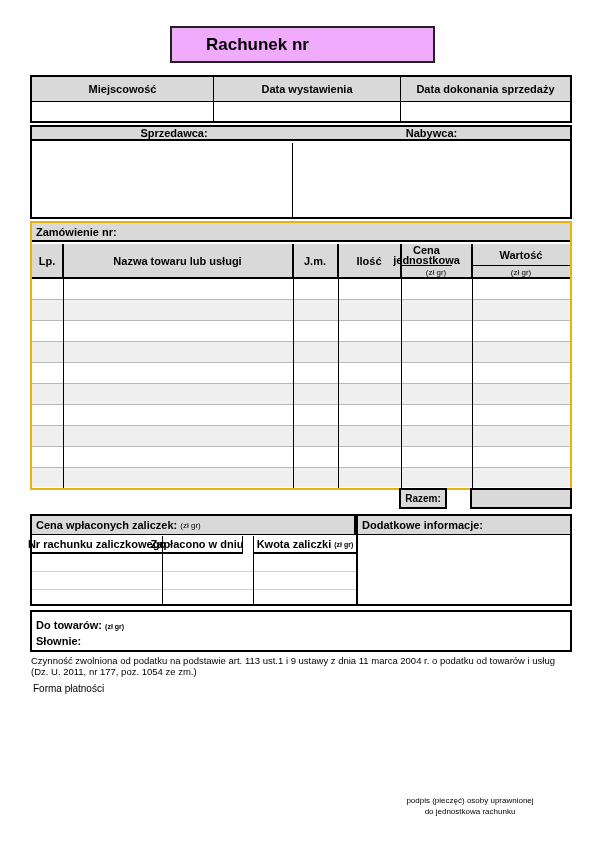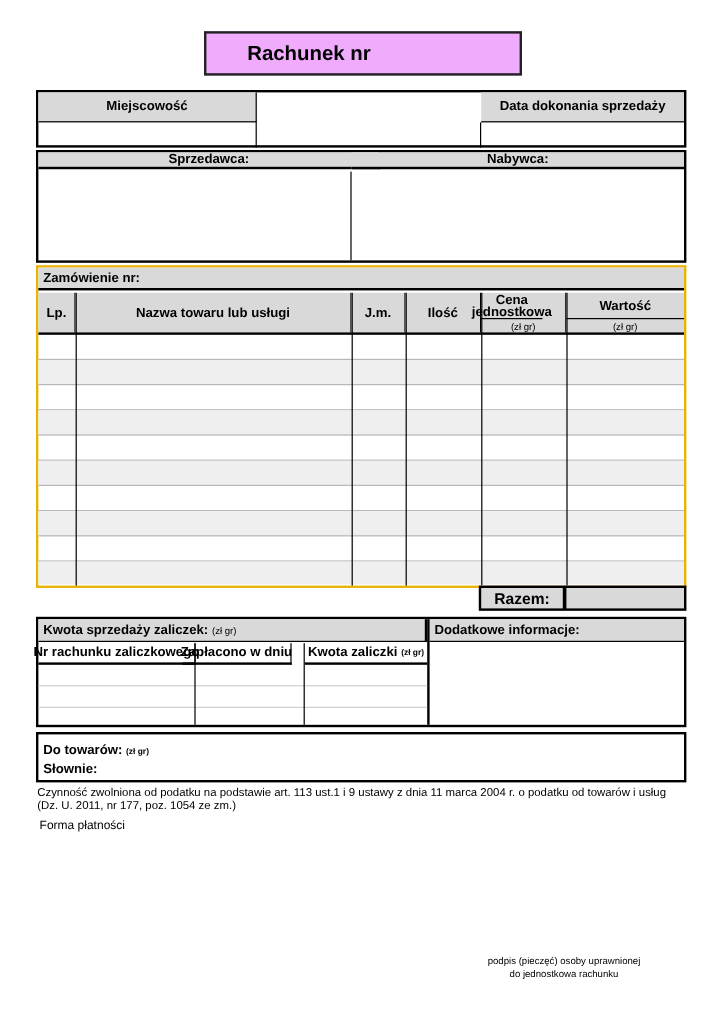--- a/index.html
+++ b/index.html
@@ -21,21 +21,21 @@
 
   
   #sec3 { left:30px; top:221px; width:542px; height:269px; border:2px solid #eab308; }
   #order-row { left:0; top:0; width:538px; height:19px; font-size:11px; font-weight:bold; padding-left:4px; display:flex; align-items:center; border-bottom:2px solid #000; }
   .th { top:21px; height:33px; font-size:11px; font-weight:bold; border-right:1px solid #000; }
   .sub { font-size:8px; font-weight:normal; }
   .row { left:0; width:538px; height:21px; border-bottom:1px solid #b8b8b8; }
   .row.alt { background:#efefef; }
   .vline { top:21px; width:1px; height:244px; background:#000; }
 
-  #razem-label { left:399px; top:488px; width:72px; height:21px; border:2px solid #000; font-size:13px; font-weight:bold; }
+  #razem-label { left:399px; top:488px; width:48px; height:21px; border:2px solid #000; font-size:10px; font-weight:bold; }
   #razem-value { left:470px; top:488px; width:102px; height:21px; border:2px solid #000; }
 
   
   #sec4 { left:30px; top:514px; width:542px; height:92px; border:2px solid #000; }
   #adv-header { left:0; top:0; width:324px; height:19px; font-size:11px; font-weight:bold; padding-left:4px; display:flex; align-items:center; border-bottom:1px solid #000; border-right:2px solid #000; }
   #info-header { left:326px; top:0; width:212px; height:19px; font-size:11px; font-weight:bold; padding-left:4px; display:flex; align-items:center; border-bottom:1px solid #000; }
   .ath { top:20px; height:18px; font-size:11px; font-weight:bold; border-right:1px solid #000; border-bottom:2px solid #000; display:flex; align-items:center; justify-content:center; white-space:nowrap; }
   .arow { left:0; width:324px; height:18px; border-bottom:1px solid #cfcfcf; }
   .avl { top:20px; width:1px; height:68px; background:#000; }
 
@@ -48,20 +48,21 @@
 </style>
 </head>
 <body>
 
 <div id="title-box" class="abs">
   <span>Rachunek nr</span>
 </div>
 
 <div id="sec1" class="abs">
   <div class="abs s1h gray c" style="left:0;width:182px;">Miejscowość</div>
+  <div class="abs s1h gray c" style="left:182px;width:187px;">Data wystawienia</div>
   <div class="abs s1h gray c" style="left:369px;width:169px;border-right:none;">Data dokonania sprzedaży</div>
   <div class="abs s1v" style="left:0;width:182px;"></div>
   <div class="abs s1v" style="left:182px;width:187px;"></div>
   <div class="abs s1v" style="left:369px;width:169px;border-right:none;"></div>
 </div>
 
 <div id="sec2" class="abs">
   <div class="abs s2h gray c" style="left:0;width:285px;border-right:1px solid #000;">Sprzedawca:</div>
   <div class="abs s2h gray c" style="left:261px;width:277px;">Nabywca:</div>
   <div class="abs" style="left:0;top:16px;width:261px;height:74px;border-right:1px solid #000;"></div>
@@ -105,21 +106,21 @@
   <div class="abs vline" style="left:306px;"></div>
   <div class="abs vline" style="left:369px;"></div>
   <div class="abs vline" style="left:440px;"></div>
 </div>
 
 <div id="razem-label" class="abs gray c">Razem:</div>
 <div id="razem-value" class="abs gray"></div>
 
 <div id="sec4" class="abs">
   <div id="adv-header" class="abs gray">
-    <span>Kwota sprzedaży zaliczek:</span>&nbsp;<span class="sub" style="font-weight:normal;font-size:8px;">(zł gr)</span>
+    <span>Cena wpłaconych zaliczek:</span>&nbsp;<span class="sub" style="font-weight:normal;font-size:8px;">(zł gr)</span>
   </div>
   <div id="info-header" class="abs gray">
     <span>Dodatkowe informacje:</span>
   </div>
   <div class="abs" style="left:324px;top:0;width:2px;height:88px;background:#000;"></div>
   <div class="abs" style="left:326px;top:20px;width:212px;height:68px;"></div>
 
   <div class="abs ath" style="left:0;width:131px;">Nr rachunku zaliczkowego</div>
   <div class="abs ath" style="left:120px;width:91px;">Zapłacono w dniu</div>
   <div class="abs ath" style="left:222px;width:102px;border-right:none;">

